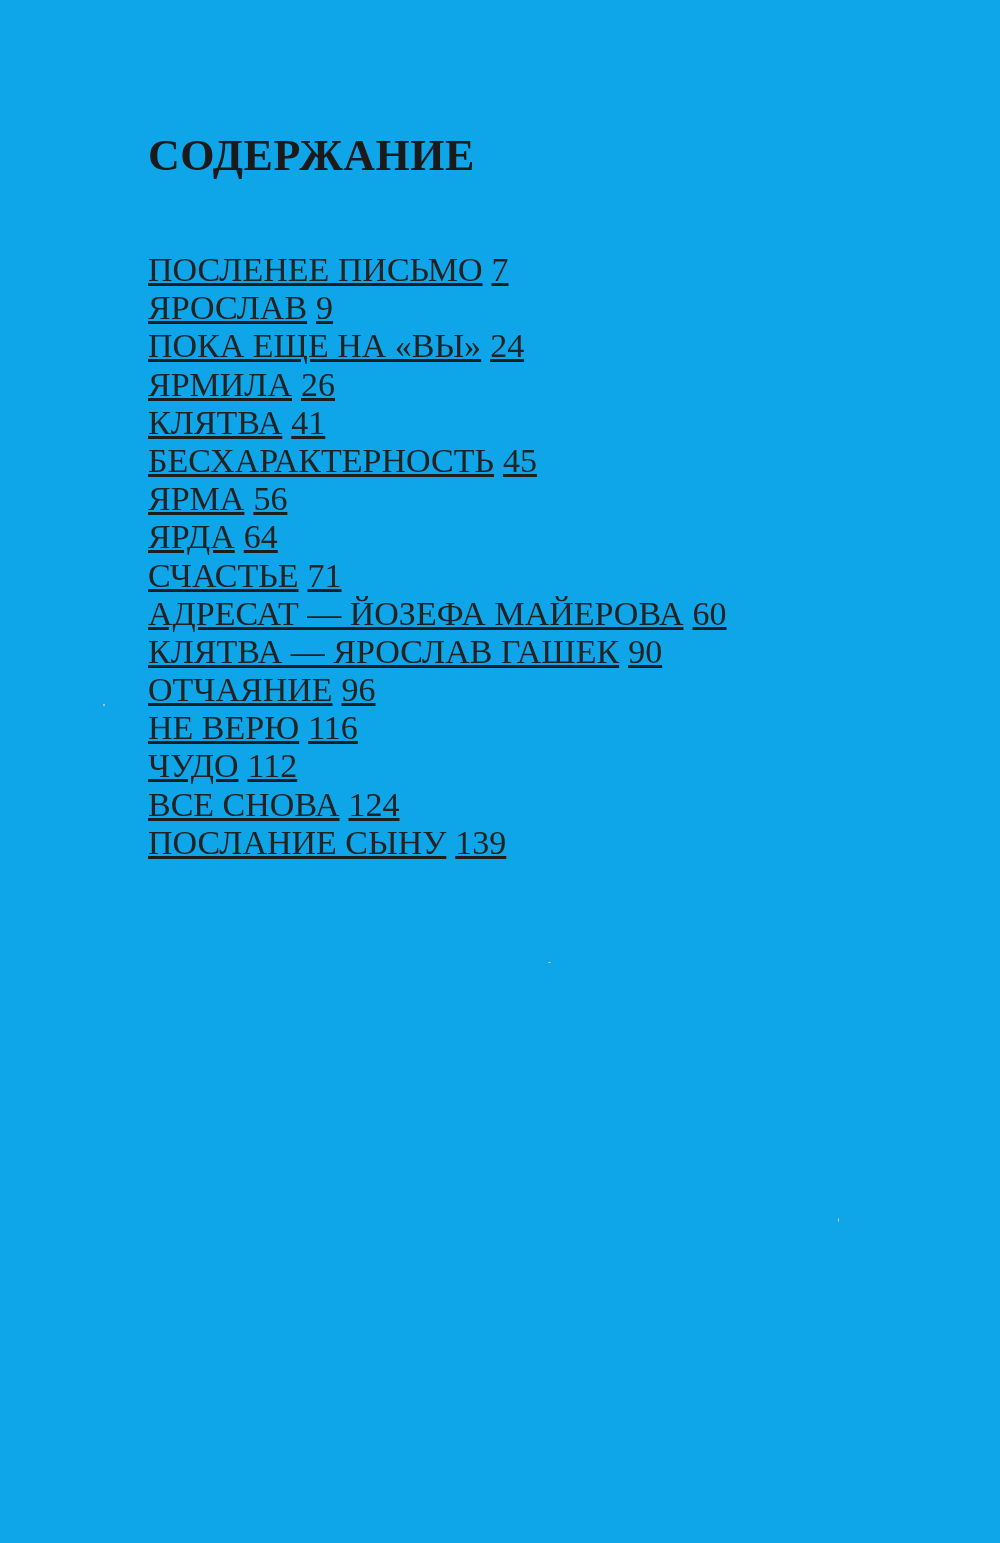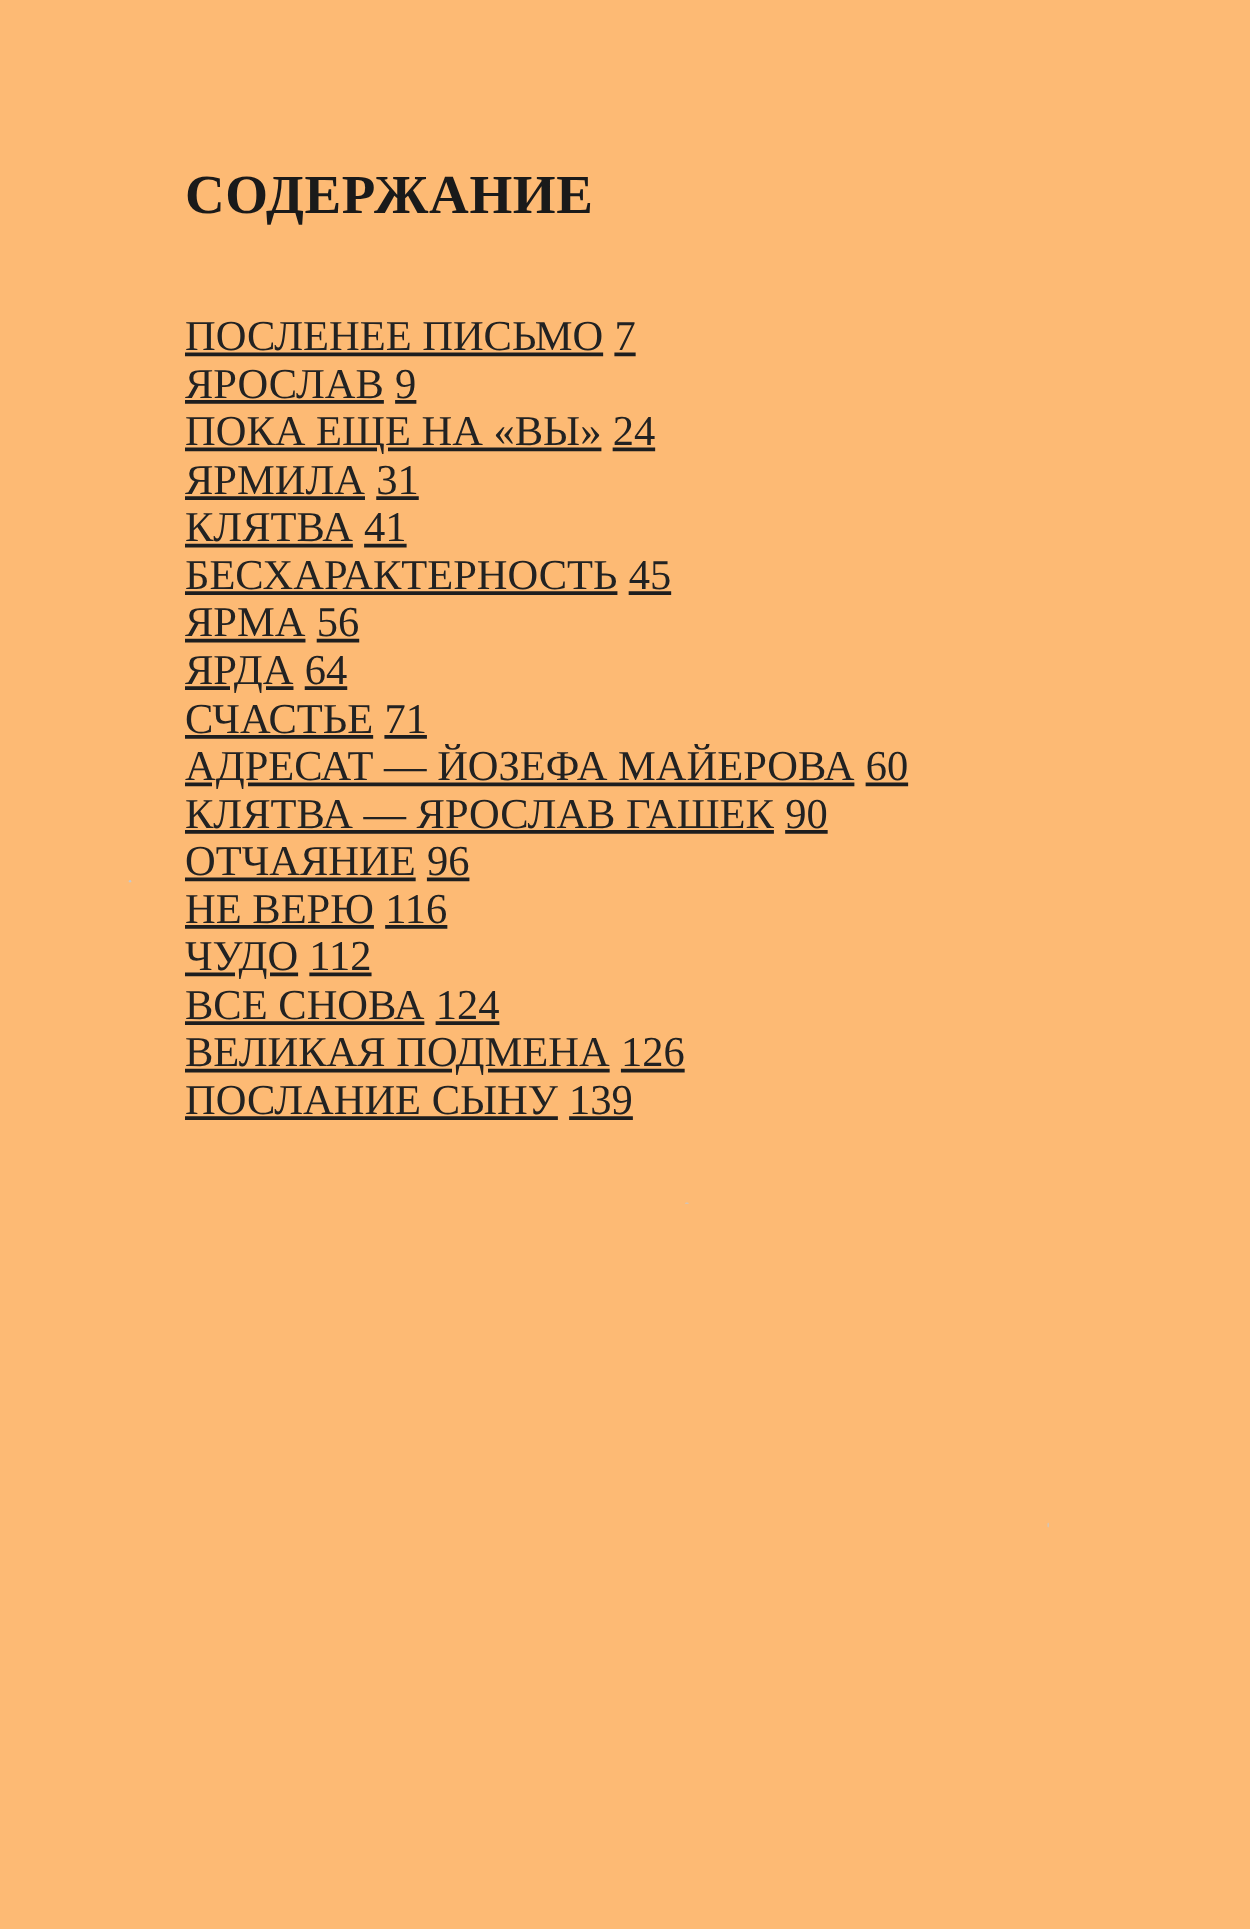--- a/index.html
+++ b/index.html
@@ -14,21 +14,21 @@
       overflow: hidden;
       font-family: "Liberation Serif", "DejaVu Serif", serif;
       color: #1e1e1e;
     }
     .page {
       position: absolute;
       left: 0;
       top: 0;
       width: 1000px;
       height: 1543px;
-      background: #fdba74;
+      background: #0ea5e9;
     }
     .toc-title {
       position: absolute;
       left: 148px;
       top: 130px;
       margin: 0;
       font-size: 44px;
       font-weight: bold;
       letter-spacing: 0.5px;
       line-height: 52px;
@@ -63,32 +63,31 @@
 </head>
 <body>
 
 <div class="page">
   <h1 class="toc-title">СОДЕРЖАНИЕ</h1>
 
   <ul class="toc-list">
     <li class="toc-entry"><span>ПОСЛЕНЕЕ ПИСЬМО</span><span class="page-num">7</span></li>
     <li class="toc-entry"><span>ЯРОСЛАВ</span><span class="page-num">9</span></li>
     <li class="toc-entry"><span>ПОКА ЕЩЕ НА «ВЫ»</span><span class="page-num">24</span></li>
-    <li class="toc-entry"><span>ЯРМИЛА</span><span class="page-num">31</span></li>
+    <li class="toc-entry"><span>ЯРМИЛА</span><span class="page-num">26</span></li>
     <li class="toc-entry"><span>КЛЯТВА</span><span class="page-num">41</span></li>
     <li class="toc-entry"><span>БЕСХАРАКТЕРНОСТЬ</span><span class="page-num">45</span></li>
     <li class="toc-entry"><span>ЯРМА</span><span class="page-num">56</span></li>
     <li class="toc-entry"><span>ЯРДА</span><span class="page-num">64</span></li>
     <li class="toc-entry"><span>СЧАСТЬЕ</span><span class="page-num">71</span></li>
     <li class="toc-entry"><span>АДРЕСАТ — ЙОЗЕФА МАЙЕРОВА</span><span class="page-num">60</span></li>
     <li class="toc-entry"><span>КЛЯТВА — ЯРОСЛАВ ГАШЕК</span><span class="page-num">90</span></li>
     <li class="toc-entry"><span>ОТЧАЯНИЕ</span><span class="page-num">96</span></li>
     <li class="toc-entry"><span>НЕ ВЕРЮ</span><span class="page-num">116</span></li>
     <li class="toc-entry"><span>ЧУДО</span><span class="page-num">112</span></li>
     <li class="toc-entry"><span>ВСЕ СНОВА</span><span class="page-num">124</span></li>
-    <li class="toc-entry"><span>ВЕЛИКАЯ ПОДМЕНА</span><span class="page-num">126</span></li>
     <li class="toc-entry"><span>ПОСЛАНИЕ СЫНУ</span><span class="page-num">139</span></li>
   </ul>
 
   <div class="speck" style="left:103px;top:704px;width:2px;height:2px;"></div>
   <div class="speck" style="left:838px;top:1218px;width:1px;height:4px;"></div>
   <div class="speck" style="left:548px;top:962px;width:3px;height:1px;"></div>
 </div>
 
 </body></html>

